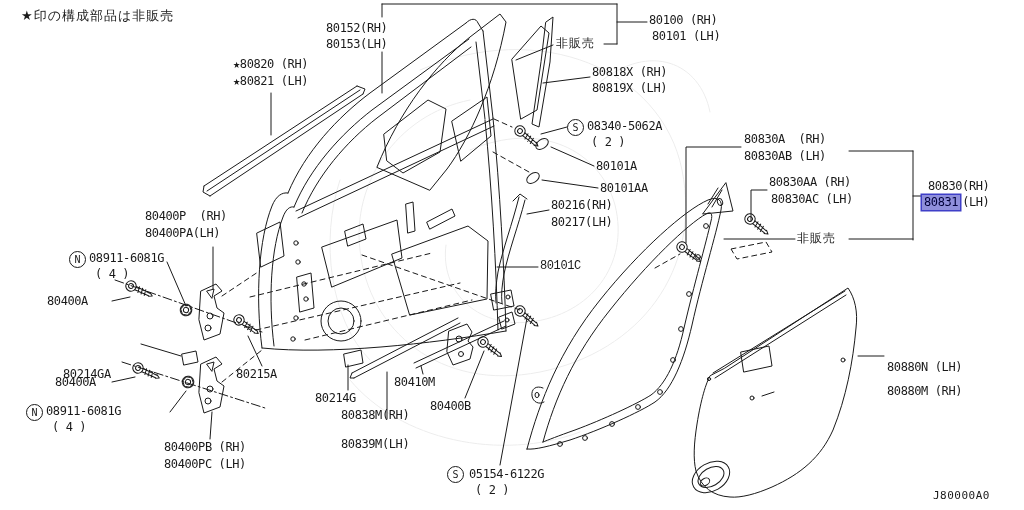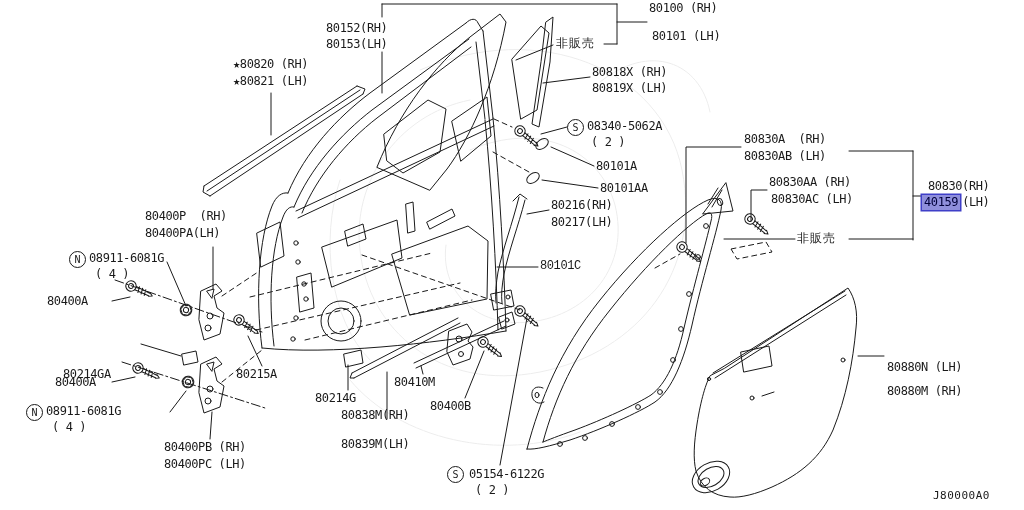--- a/index.html
+++ b/index.html
@@ -204,27 +204,28 @@
     <path d="M210,439 L212,412"></path>
     <path d="M348,390 V365"></path>
     <path d="M423,374 L421,366"></path>
     <path d="M465,398 L484,351"></path>
     <path d="M387,419 V372"></path>
     <path d="M500,465 L527,318"></path>
     <path d="M858,356 H884"></path>
   </g>
 </svg>
 
+<div class="lbl jp note" style="left:21px;top:8px;">★印の構成部品は非販売</div>
 
 <div class="lbl" style="left:326px;top:21px;">80152(RH)</div>
 <div class="lbl" style="left:326px;top:37px;">80153(LH)</div>
 
 <div class="lbl jp" style="left:556px;top:36px;">非販売</div>
 
-<div class="lbl" style="left:649px;top:1px;">80100 (RH)</div>
+<div class="lbl" style="left:649px;top:13px;">80100 (RH)</div>
 <div class="lbl" style="left:652px;top:29px;">80101 (LH)</div>
 
 <div class="lbl" style="left:592px;top:65px;">80818X (RH)</div>
 <div class="lbl" style="left:592px;top:81px;">80819X (LH)</div>
 
 <div class="lbl" style="left:233px;top:57px;">★80820 (RH)</div>
 <div class="lbl" style="left:233px;top:74px;">★80821 (LH)</div>
 
 <span class="circ" style="left:567px;top:119px;">S</span>
 <div class="lbl" style="left:587px;top:119px;">08340-5062A</div>
@@ -233,21 +234,21 @@
 <div class="lbl" style="left:596px;top:159px;">80101A</div>
 <div class="lbl" style="left:600px;top:181px;">80101AA</div>
 
 <div class="lbl" style="left:744px;top:132px;">80830A  (RH)</div>
 <div class="lbl" style="left:744px;top:149px;">80830AB (LH)</div>
 <div class="lbl" style="left:769px;top:175px;">80830AA (RH)</div>
 <div class="lbl" style="left:771px;top:192px;">80830AC (LH)</div>
 
 <div class="lbl" style="left:928px;top:179px;">80830(RH)</div>
 <div class="lbl hlrow" style="left:922px;top:195px;">
-  <span class="hl">40159</span><span>(LH)</span>
+  <span class="hl">80831</span><span>(LH)</span>
 </div>
 
 <div class="lbl" style="left:551px;top:198px;">80216(RH)</div>
 <div class="lbl" style="left:551px;top:215px;">80217(LH)</div>
 
 <div class="lbl jp" style="left:797px;top:231px;">非販売</div>
 
 <div class="lbl" style="left:145px;top:209px;">80400P  (RH)</div>
 <div class="lbl" style="left:145px;top:226px;">80400PA(LH)</div>
 

